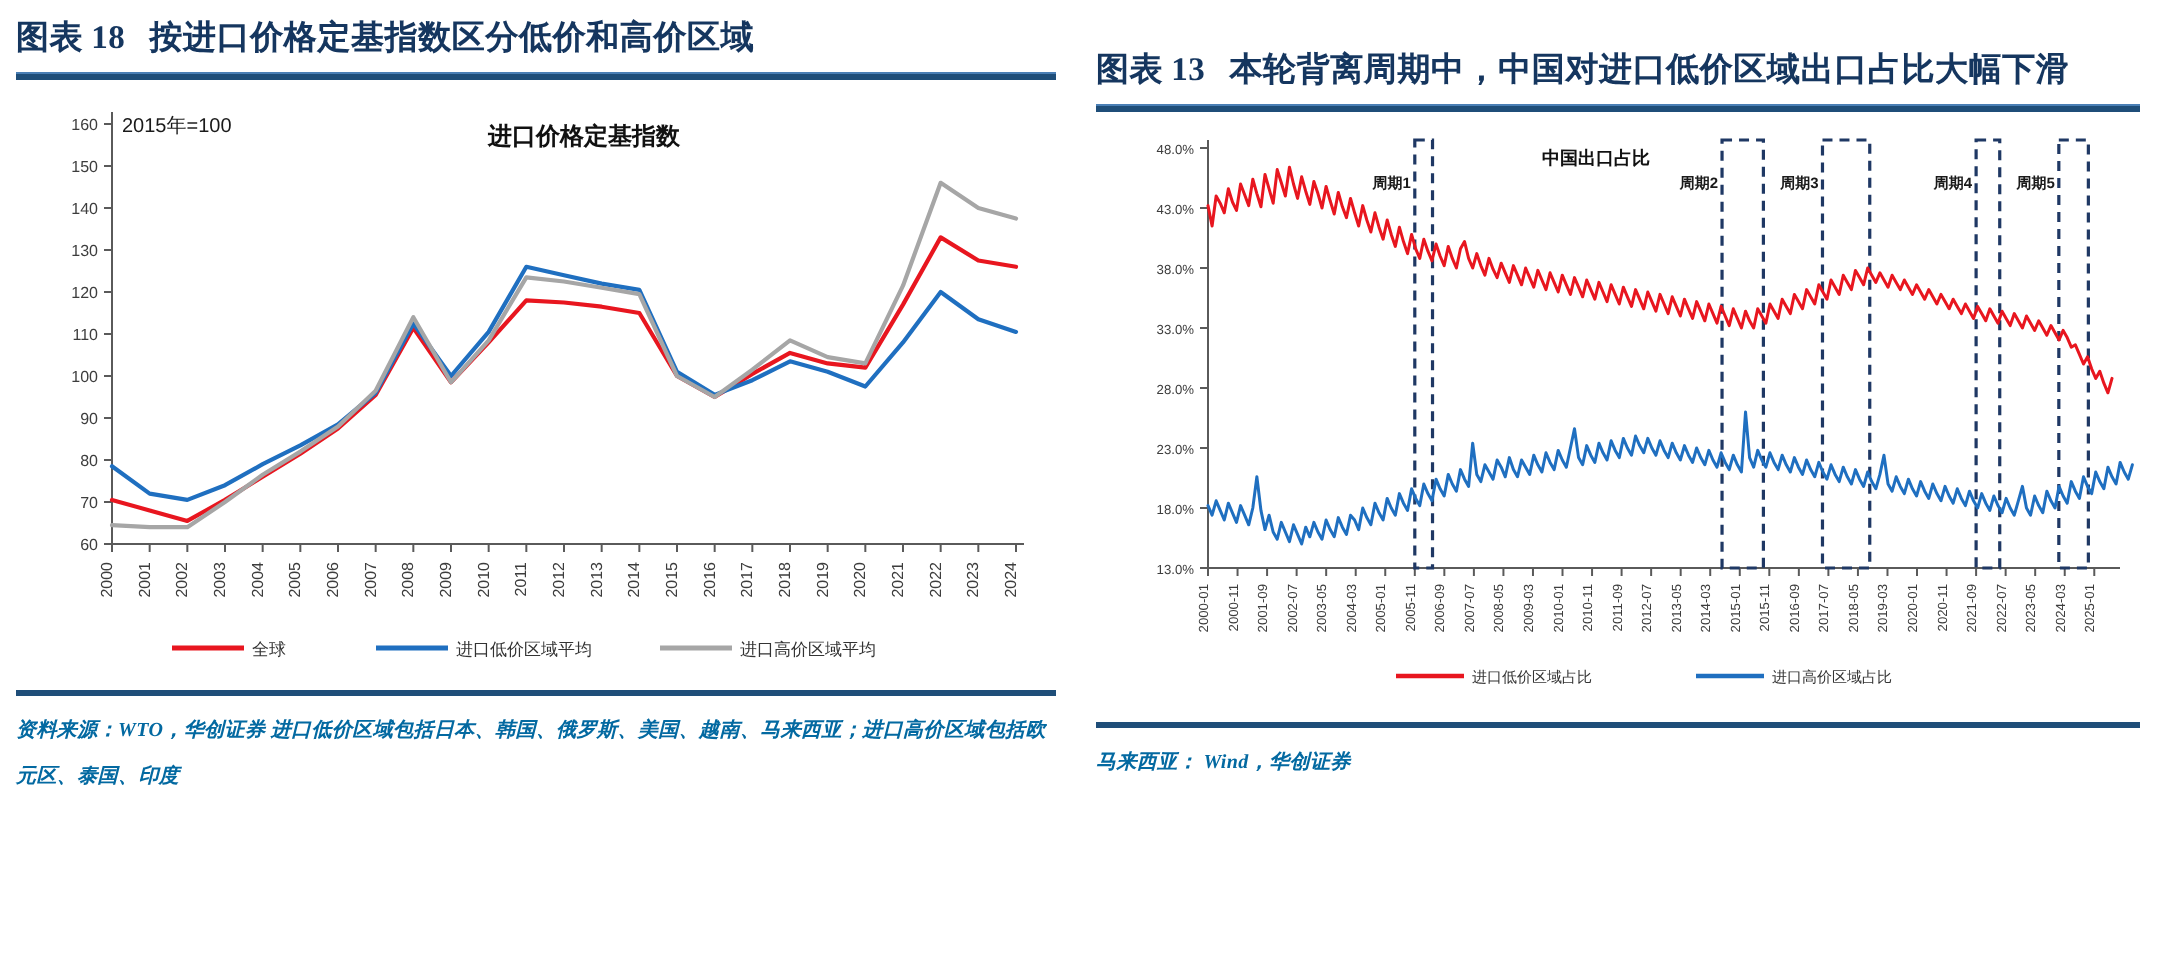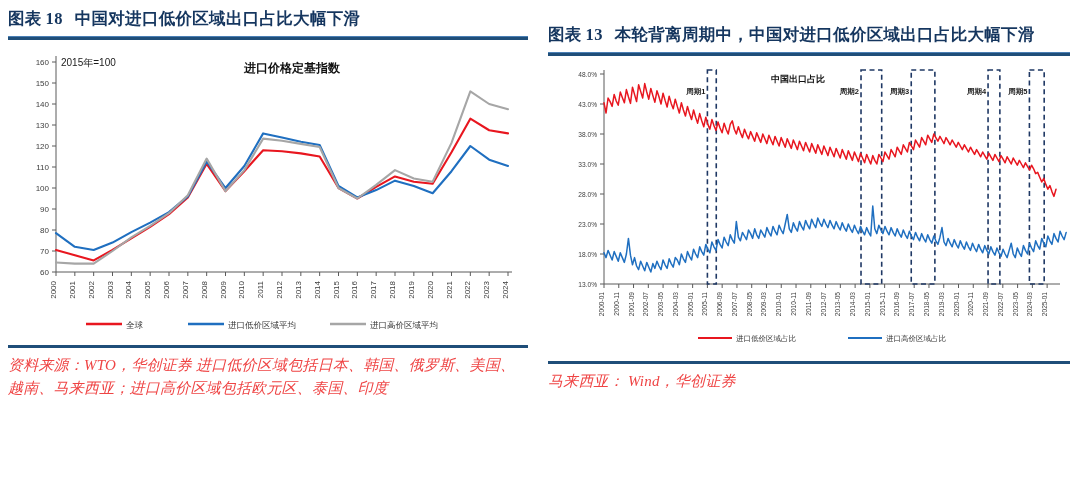--- a/index.html
+++ b/index.html
@@ -34,45 +34,46 @@
   }
 
   
   .chart-wrap{position:relative;box-sizing:border-box;}
   .chart-wrap svg{display:block;}
 
   
   .src{
     font-family:"Liberation Serif","DejaVu Serif",serif;
     font-style:italic;
-    font-size:15px;
-    color:#ef4444;
+    font-size:10px;
+    color:#0369a1;
     line-height:23px;
     letter-spacing:0.2px;
     padding-top:6px;
+    font-weight:bold;
   }
 
   .axis-text{font-size:8px;fill:#3d3d3d;font-family:"Liberation Sans",sans-serif;}
   .axis-text-r{font-size:6.6px;fill:#3d3d3d;font-family:"Liberation Sans",sans-serif;}
   .chart-title{font-size:12px;font-weight:bold;fill:#111111;font-family:"Liberation Sans",sans-serif;}
   .chart-title-r{font-size:9px;font-weight:bold;fill:#111111;font-family:"Liberation Sans",sans-serif;}
   .note-text{font-size:10px;fill:#1a1a1a;font-family:"Liberation Sans",sans-serif;}
   .cyc-text{font-size:7.5px;font-weight:bold;fill:#1a1a1a;font-family:"Liberation Sans",sans-serif;}
   .legend-text{font-size:8.5px;fill:#333333;font-family:"Liberation Sans",sans-serif;}
   .legend-text-r{font-size:7.5px;fill:#333333;font-family:"Liberation Sans",sans-serif;}
 </style>
 </head>
 <body>
 
 <div class="page">
 
   <div class="panel panel-left">
 
     <div class="fig-head">
-      <span class="lbl">图表</span><span class="num">18</span><span>中国对进口低价区域出口占比大幅下滑</span>
+      <span class="lbl">图表</span><span class="num">18</span><span>按进口价格定基指数区分低价和高价区域</span>
     </div>
     <div class="rule"></div>
 
     <div class="chart-wrap">
       <svg id="svg-left" width="520" height="305" viewBox="0 0 520 305">
           <line x1="48" y1="16" x2="48" y2="232" stroke="#5a5a5a" stroke-width="1"></line>
           <line x1="48" y1="232" x2="504" y2="232" stroke="#5a5a5a" stroke-width="1"></line>
           <line x1="44" y1="232" x2="48" y2="232" stroke="#5a5a5a" stroke-width="1"></line>
           <text x="41" y="235" text-anchor="end" class="axis-text">60</text>
           <line x1="44" y1="211" x2="48" y2="211" stroke="#5a5a5a" stroke-width="1"></line>

